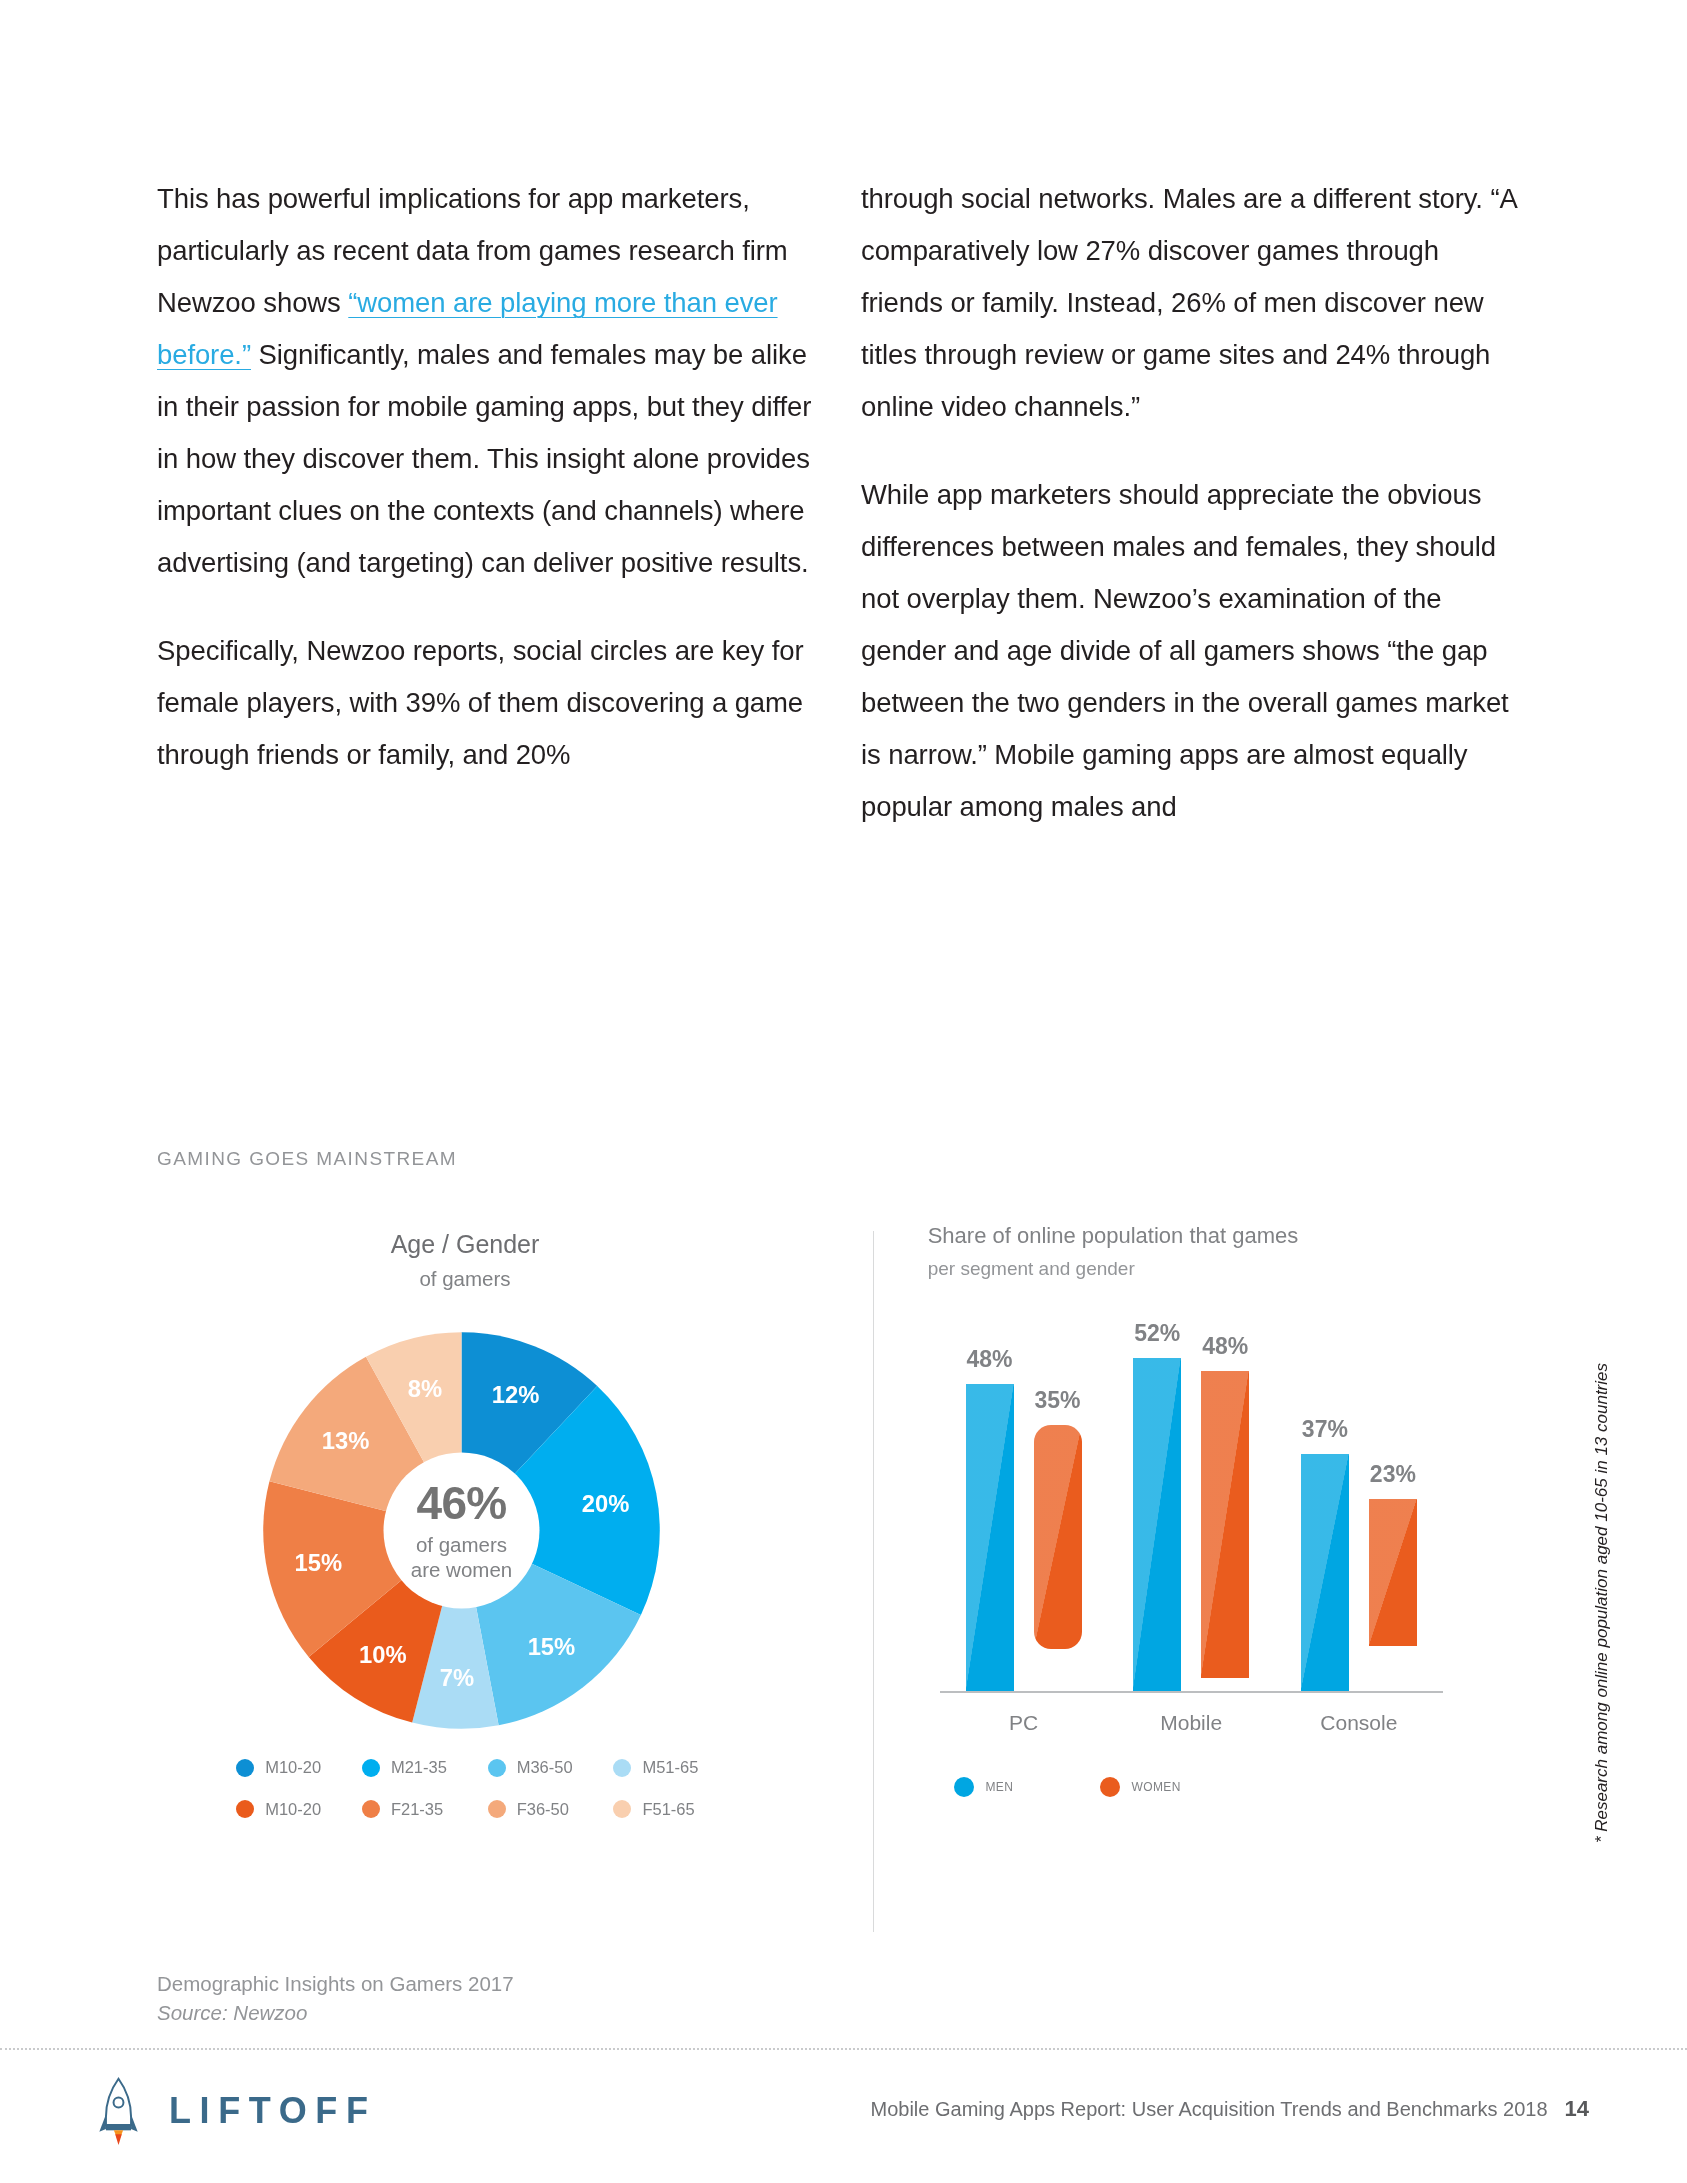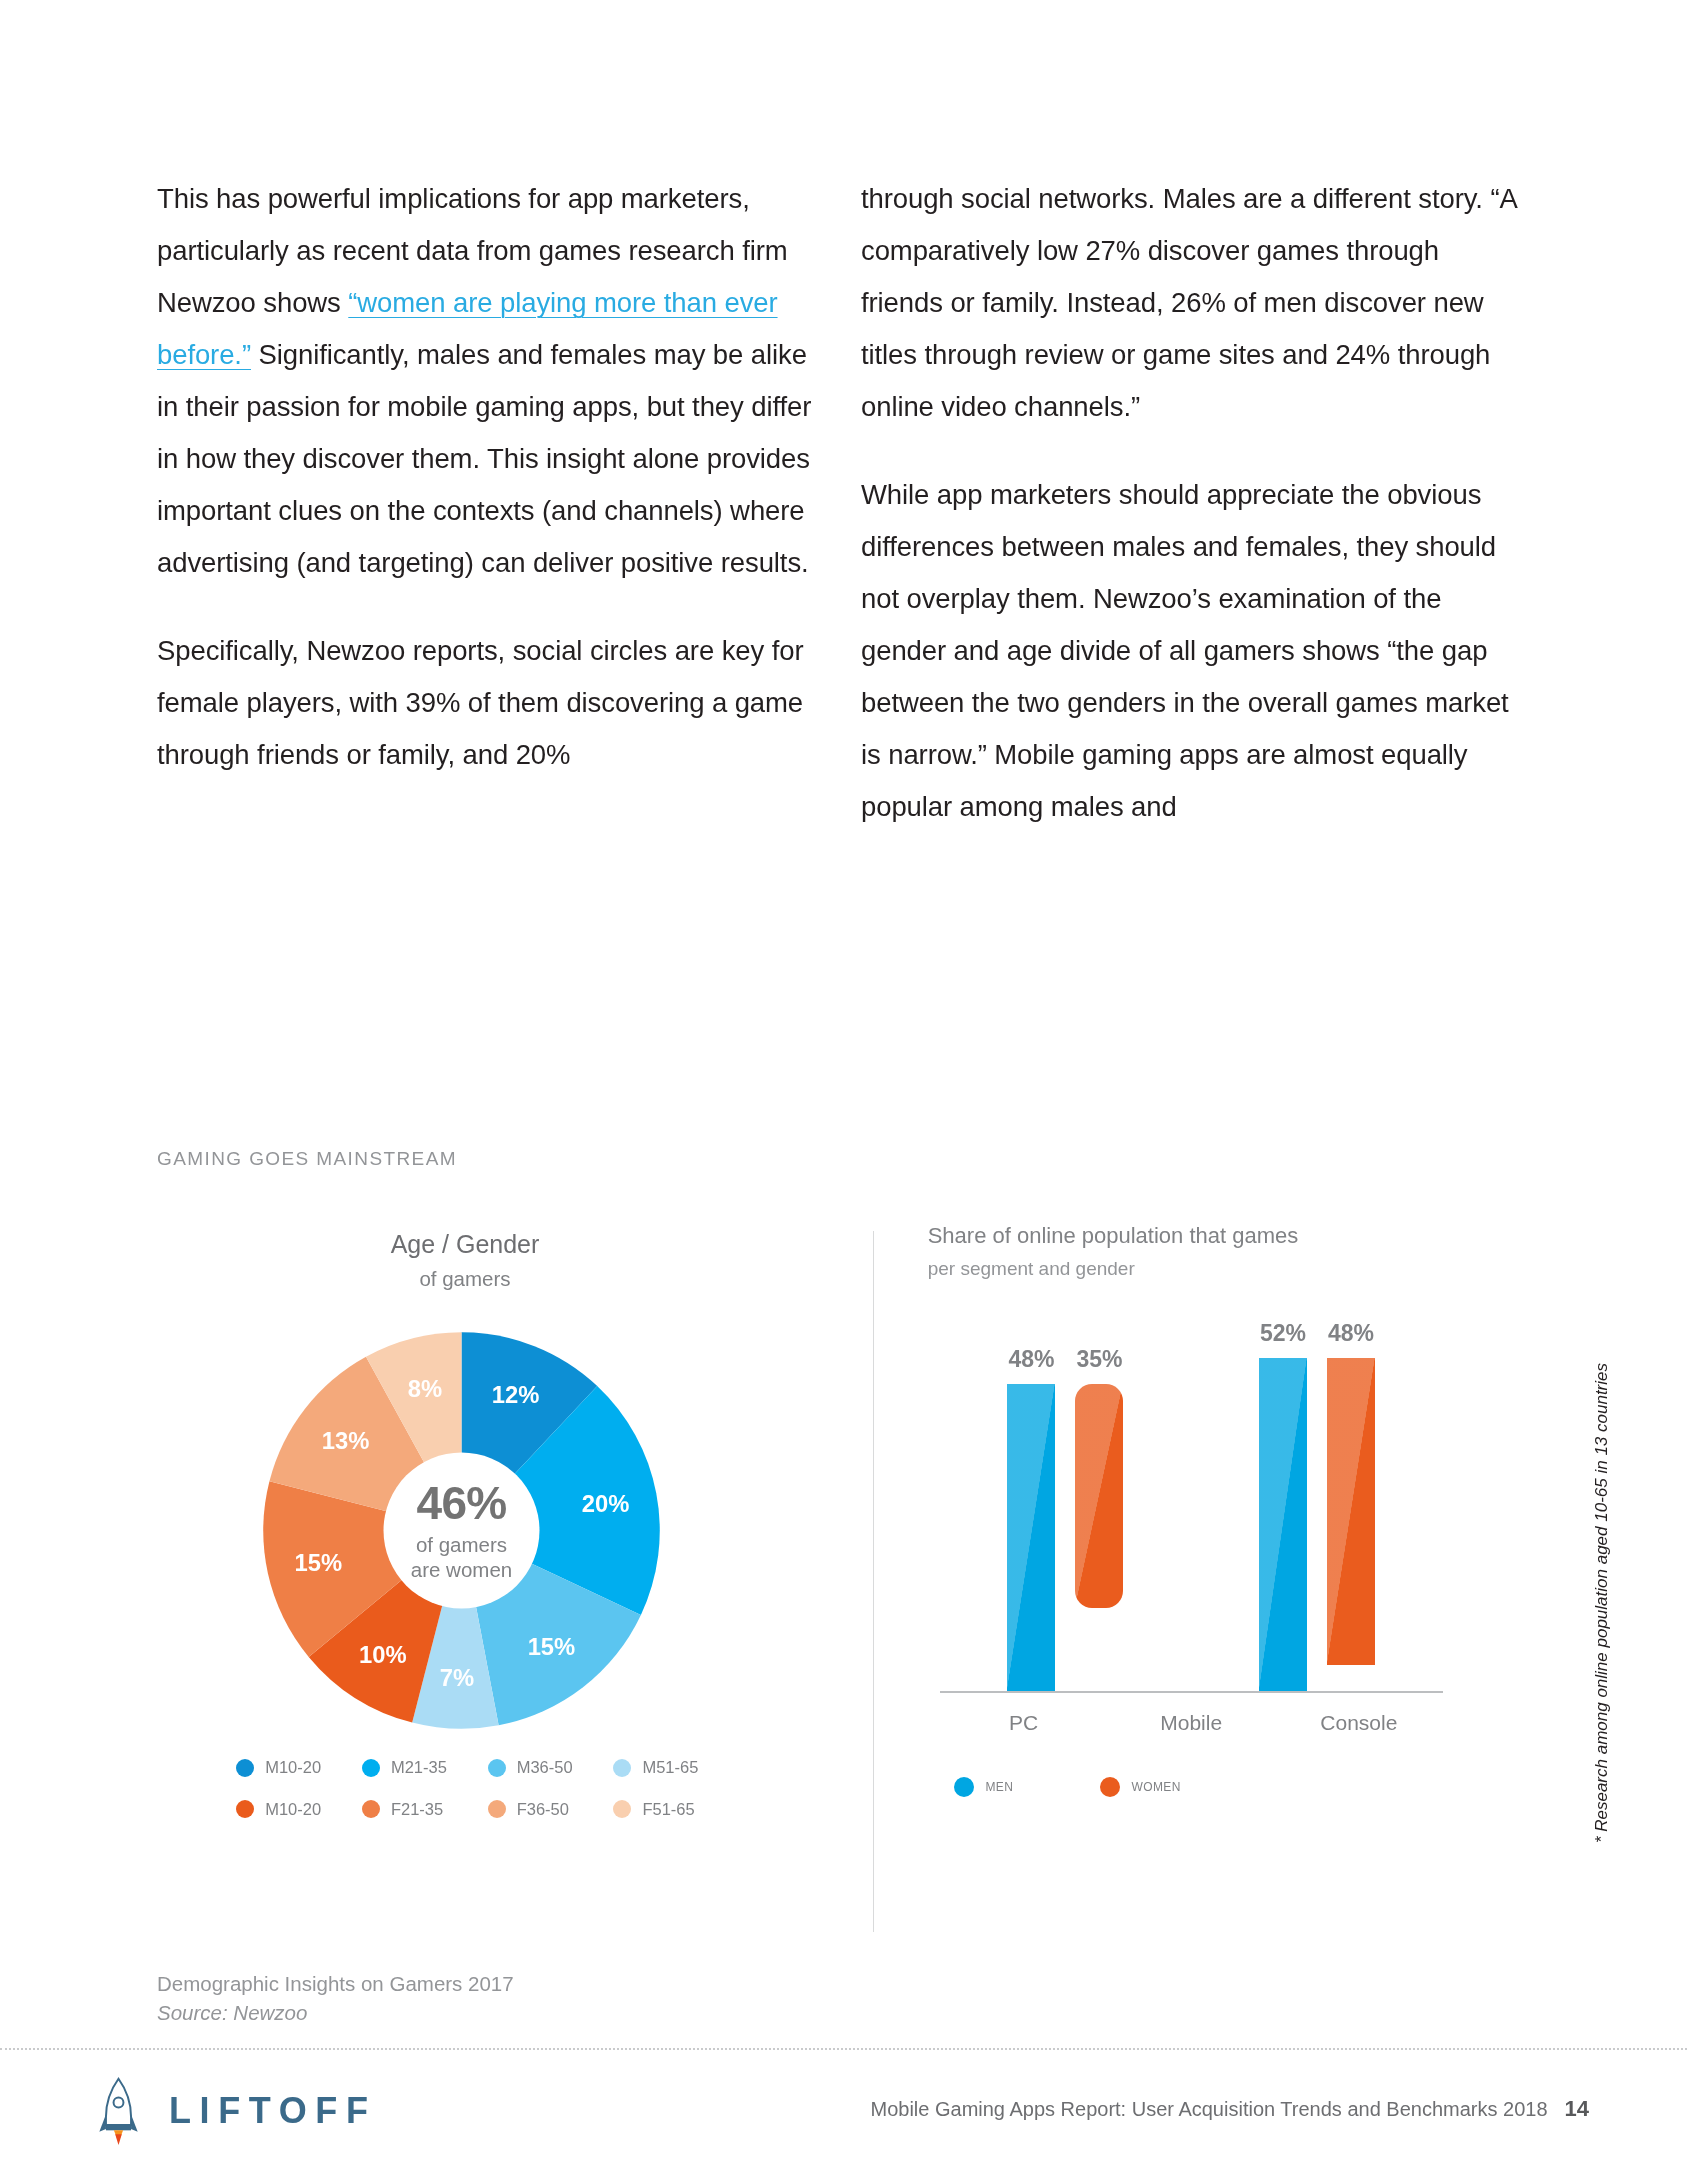--- a/index.html
+++ b/index.html
@@ -185,21 +185,21 @@
     margin-left: 12px;
   }
   .bars {
     position: relative;
     height: 384px;
     display: flex;
     align-items: flex-end;
   }
   .group {
     display: flex;
-    align-items: flex-start;
+    align-items: center;
     justify-content: center;
     flex: 1;
     gap: 20px;
   }
   .bar {
     width: 48px;
     position: relative;
   }
   .bar .shine {
     position: absolute;
@@ -427,20 +427,30 @@
             <div class="group">
               <div class="bar" style="height: 333px; background: rgb(0, 166, 226);">
                 <span class="shine"></span>
                 <span class="bar-value">52%</span>
               </div>
               <div class="bar" style="height: 307px; background: rgb(234, 92, 30);">
                 <span class="shine"></span>
                 <span class="bar-value">48%</span>
               </div>
             </div>
+            <div class="group">
+              <div class="bar" style="height: 237px; background: rgb(0, 166, 226);">
+                <span class="shine"></span>
+                <span class="bar-value">37%</span>
+              </div>
+              <div class="bar" style="height: 147px; background: rgb(234, 92, 30);">
+                <span class="shine"></span>
+                <span class="bar-value">23%</span>
+              </div>
+            </div>
           </div>
         <div class="axis-line"></div>
         <div class="xlabels" id="bar-xlabels">
             <div class="xlabel">PC</div>
             <div class="xlabel">Mobile</div>
             <div class="xlabel">Console</div>
           </div>
         <div class="bar-legend" id="bar-legend">
             <div class="legend-item">
               <span class="legend-dot" style="background: rgb(0, 166, 226);"></span>

